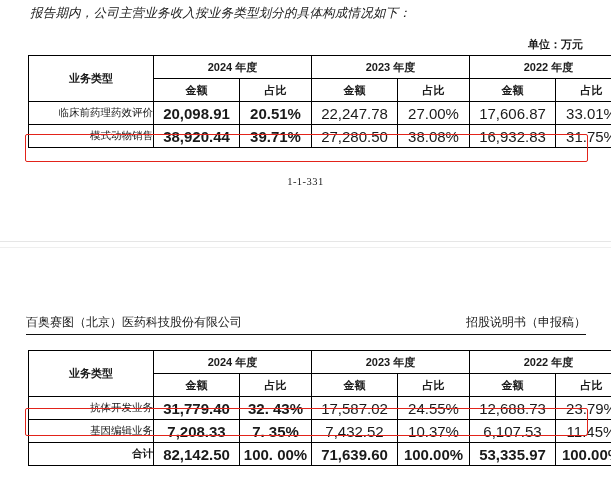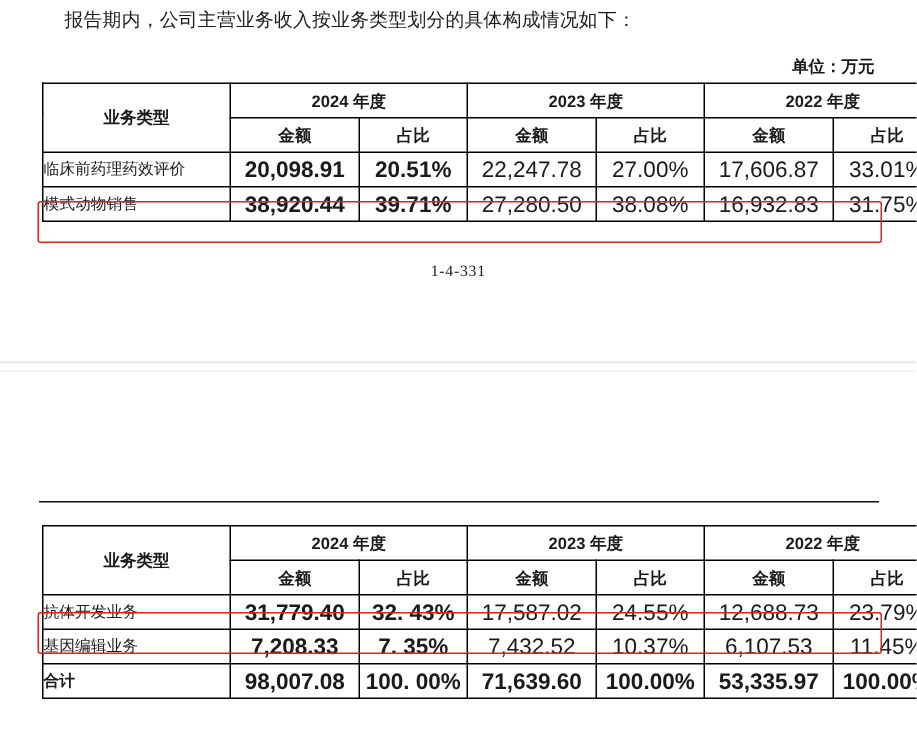--- a/index.html
+++ b/index.html
@@ -8,22 +8,22 @@
     background:#ffffff;
     font-family:"Liberation Serif", serif;
     color:#1a1a1a;
     overflow:hidden;
     position:relative;
   }
   .page{position:absolute;left:0;top:0;width:611px;height:489px;}
 
   .sec-top{position:absolute;left:0;top:0;width:611px;}
   .intro{
-    position:absolute;left:43px;top:4px;width:540px;
-    font-size:12.5px;line-height:18px;letter-spacing:.2px;
+    position:absolute;left:30px;top:4px;width:540px;
+    font-size:12.5px;line-height:18px;letter-spacing:.2px;font-style:italic;
   }
   .unit{
     position:absolute;right:28px;top:37px;
     font-size:11px;
     font-weight:bold;
   }
 
   table.doc{
     border-collapse:collapse;
     table-layout:fixed;
@@ -38,21 +38,21 @@
     height:22px;
     font-family:"Liberation Sans", sans-serif;
     font-size:15px;
   }
   table.doc td.hd{
     font-weight:bold;
     font-family:Liberation Sans, sans-serif;
     font-size:11px;
   }
   table.doc td.lbl{
-    text-align:left;
+    text-align:right;
     font-size:10.5px;
     font-family:Liberation Serif, serif;
   }
   table.doc td.b{font-weight:bold;}
   .tbl1{position:absolute;left:28px;top:55px;width:555px;}
   .tbl2{position:absolute;left:28px;top:350px;width:555px;}
 
   .pagenum{
     position:absolute;left:0;top:176px;width:611px;
     text-align:center;font-size:10.5px;letter-spacing:.5px;
@@ -150,27 +150,29 @@
           <td>27,280.50</td>
           <td>38.08%</td>
           <td>16,932.83</td>
           <td>31.75%</td>
         </tr>
       </tbody>
     </table>
 
     <div class="redbox" id="redbox-1"></div>
 
-    <div class="pagenum">1-4-331</div>
+    <div class="pagenum">1-1-331</div>
   </div>
 
   <div class="divider"></div>
   <div class="divider2"></div>
 
   <div class="hdr-row">
+    <span>百奥赛图（北京）医药科技股份有限公司</span>
+    <span>招股说明书（申报稿）</span>
   </div>
   <div class="hdr-rule"></div>
 
   <table class="doc tbl2">
     <colgroup>
       <col style="width:125px">
       <col style="width:86px">
         <col style="width:72px">
       <col style="width:86px">
         <col style="width:72px">
@@ -205,21 +207,21 @@
         <td class="lbl">基因编辑业务</td>
         <td class="b">7,208.33</td>
         <td class="b">7. 35%</td>
         <td>7,432.52</td>
         <td>10.37%</td>
         <td>6,107.53</td>
         <td>11.45%</td>
       </tr>
       <tr>
         <td class="lbl b">合计</td>
-        <td class="b">98,007.08</td>
+        <td class="b">82,142.50</td>
         <td class="b">100. 00%</td>
         <td class="b">71,639.60</td>
         <td class="b">100.00%</td>
         <td class="b">53,335.97</td>
         <td class="b">100.00%</td>
       </tr>
     </tbody>
   </table>
 
   <div class="redbox" id="redbox-2"></div>

